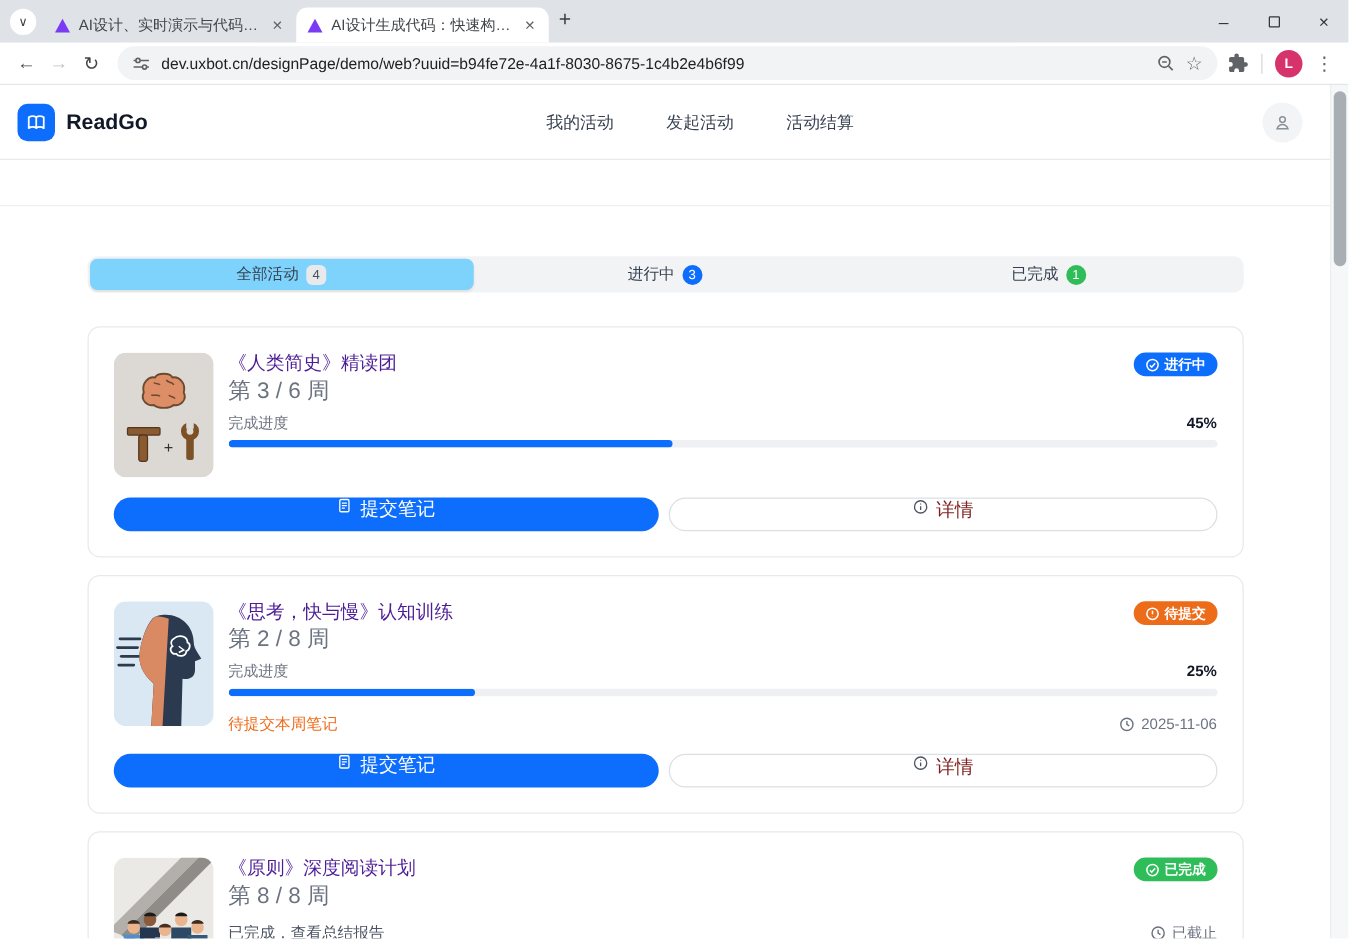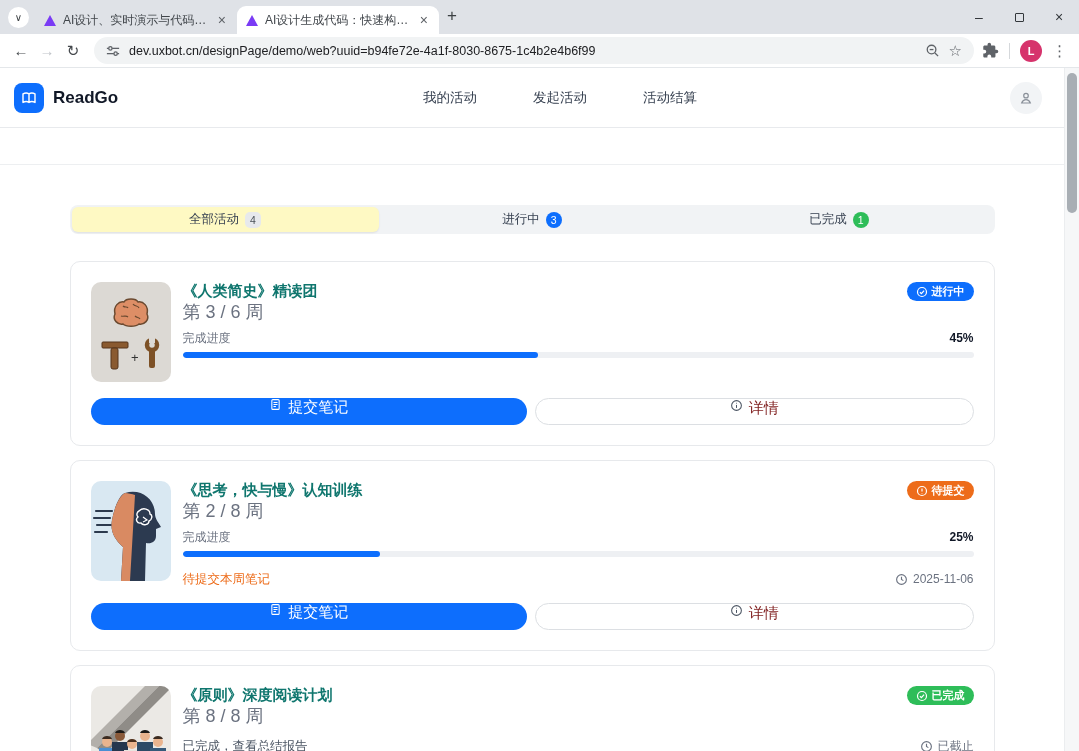--- a/index.html
+++ b/index.html
@@ -32,42 +32,42 @@
 
   
   .page { position:absolute; top:68px; left:0; width:1064px; height:683px; background:#fff; overflow:hidden; }
   .scrollbar { position:absolute; top:68px; right:0; width:15px; height:683px; background:#f6f7f8; border-left:1px solid #ebedef; }
   .scroll-thumb { position:absolute; top:5px; left:2px; width:10px; height:140px; border-radius:5px; background:#a8aeb4; }
 
   .site-header { height:60px; border-bottom:1px solid #e8eaed; display:flex; align-items:center; padding:0 22px 0 14px; position:relative; }
   .brand { display:flex; align-items:center; gap:9px; }
   .logo { width:30px; height:30px; border-radius:8px; background:#0d6efd; display:flex; align-items:center; justify-content:center; }
   .brand-name { font-size:17px; font-weight:bold; color:#111827; }
-  .main-nav { position:absolute; left:50%; transform:translateX(calc(-50% + 28px)); display:flex; gap:56px; }
+  .main-nav { position:absolute; left:50%; transform:translateX(calc(-50% + 28px)); display:flex; gap:42px; }
   .main-nav a { font-size:13.5px; color:#374151; text-decoration:none; cursor:pointer; }
   .user-avatar { margin-left:auto; width:32px; height:32px; border-radius:50%; background:#f2f4f6; display:flex; align-items:center; justify-content:center; cursor:pointer; }
   .sub-band { height:37px; border-bottom:1px solid #edeff1; }
 
   .content { width:925px; margin:0 auto; padding-top:40px; }
 
   .seg { height:29px; background:#f1f3f5; border-radius:8px; display:flex; padding:2px; }
   .seg-item { flex:1; display:flex; align-items:center; justify-content:center; gap:6px; font-size:12.5px; color:#374151; border-radius:6px; cursor:pointer; }
-  .seg-item.active { background:#fef9c3; box-shadow:0 1px 2px rgba(0,0,0,.08); }
+  .seg-item.active { background:#7dd3fc; box-shadow:0 1px 2px rgba(0,0,0,.08); }
   .cnt { min-width:16px; height:16px; padding:0 4px; border-radius:5px; display:flex; align-items:center; justify-content:center; font-size:10.5px; }
   .cnt-gray { background:#e7e9ec; color:#495057; }
   .cnt-blue { background:#0d6efd; color:#fff; border-radius:8px; }
   .cnt-green { background:#2ebd59; color:#fff; border-radius:8px; }
 
   .cards { margin-top:27px; display:flex; flex-direction:column; gap:14px; }
   .card { border:1px solid #e7e9ec; border-radius:10px; padding:20px; background:#fff; }
   .card-top { display:flex; gap:12px; }
   .thumb { width:80px; height:100px; border-radius:10px; overflow:hidden; flex-shrink:0; }
   .card-main { flex:1; min-width:0; }
   .row1 { display:flex; justify-content:space-between; align-items:flex-start; height:18px; }
-  .c-title { font-size:15px; font-weight:bold; color:#0f766e; line-height:18px; }
+  .c-title { font-size:15px; font-weight:normal; color:#4c1d95; line-height:18px; }
   .badge { height:19px; border-radius:10px; padding:0 9px; display:inline-flex; align-items:center; gap:4px; font-size:11px; font-weight:bold; color:#fff; }
   .badge-blue { background:#0d6efd; }
   .badge-orange { background:#ed6c1a; }
   .badge-green { background:#2ebd59; }
   .week { margin-top:5px; font-size:18px; color:#6b7280; line-height:15px; }
   .prog-row { margin-top:11px; display:flex; justify-content:space-between; align-items:center; height:14px; }
   .prog-label { font-size:12px; color:#6b7280; }
   .pct { font-size:12px; color:#111827; font-weight:bold; }
   .bar { margin-top:7px; height:6px; background:#eef0f3; border-radius:3px; overflow:hidden; }
   .fill { height:6px; border-radius:3px; background:#0d6efd; }

